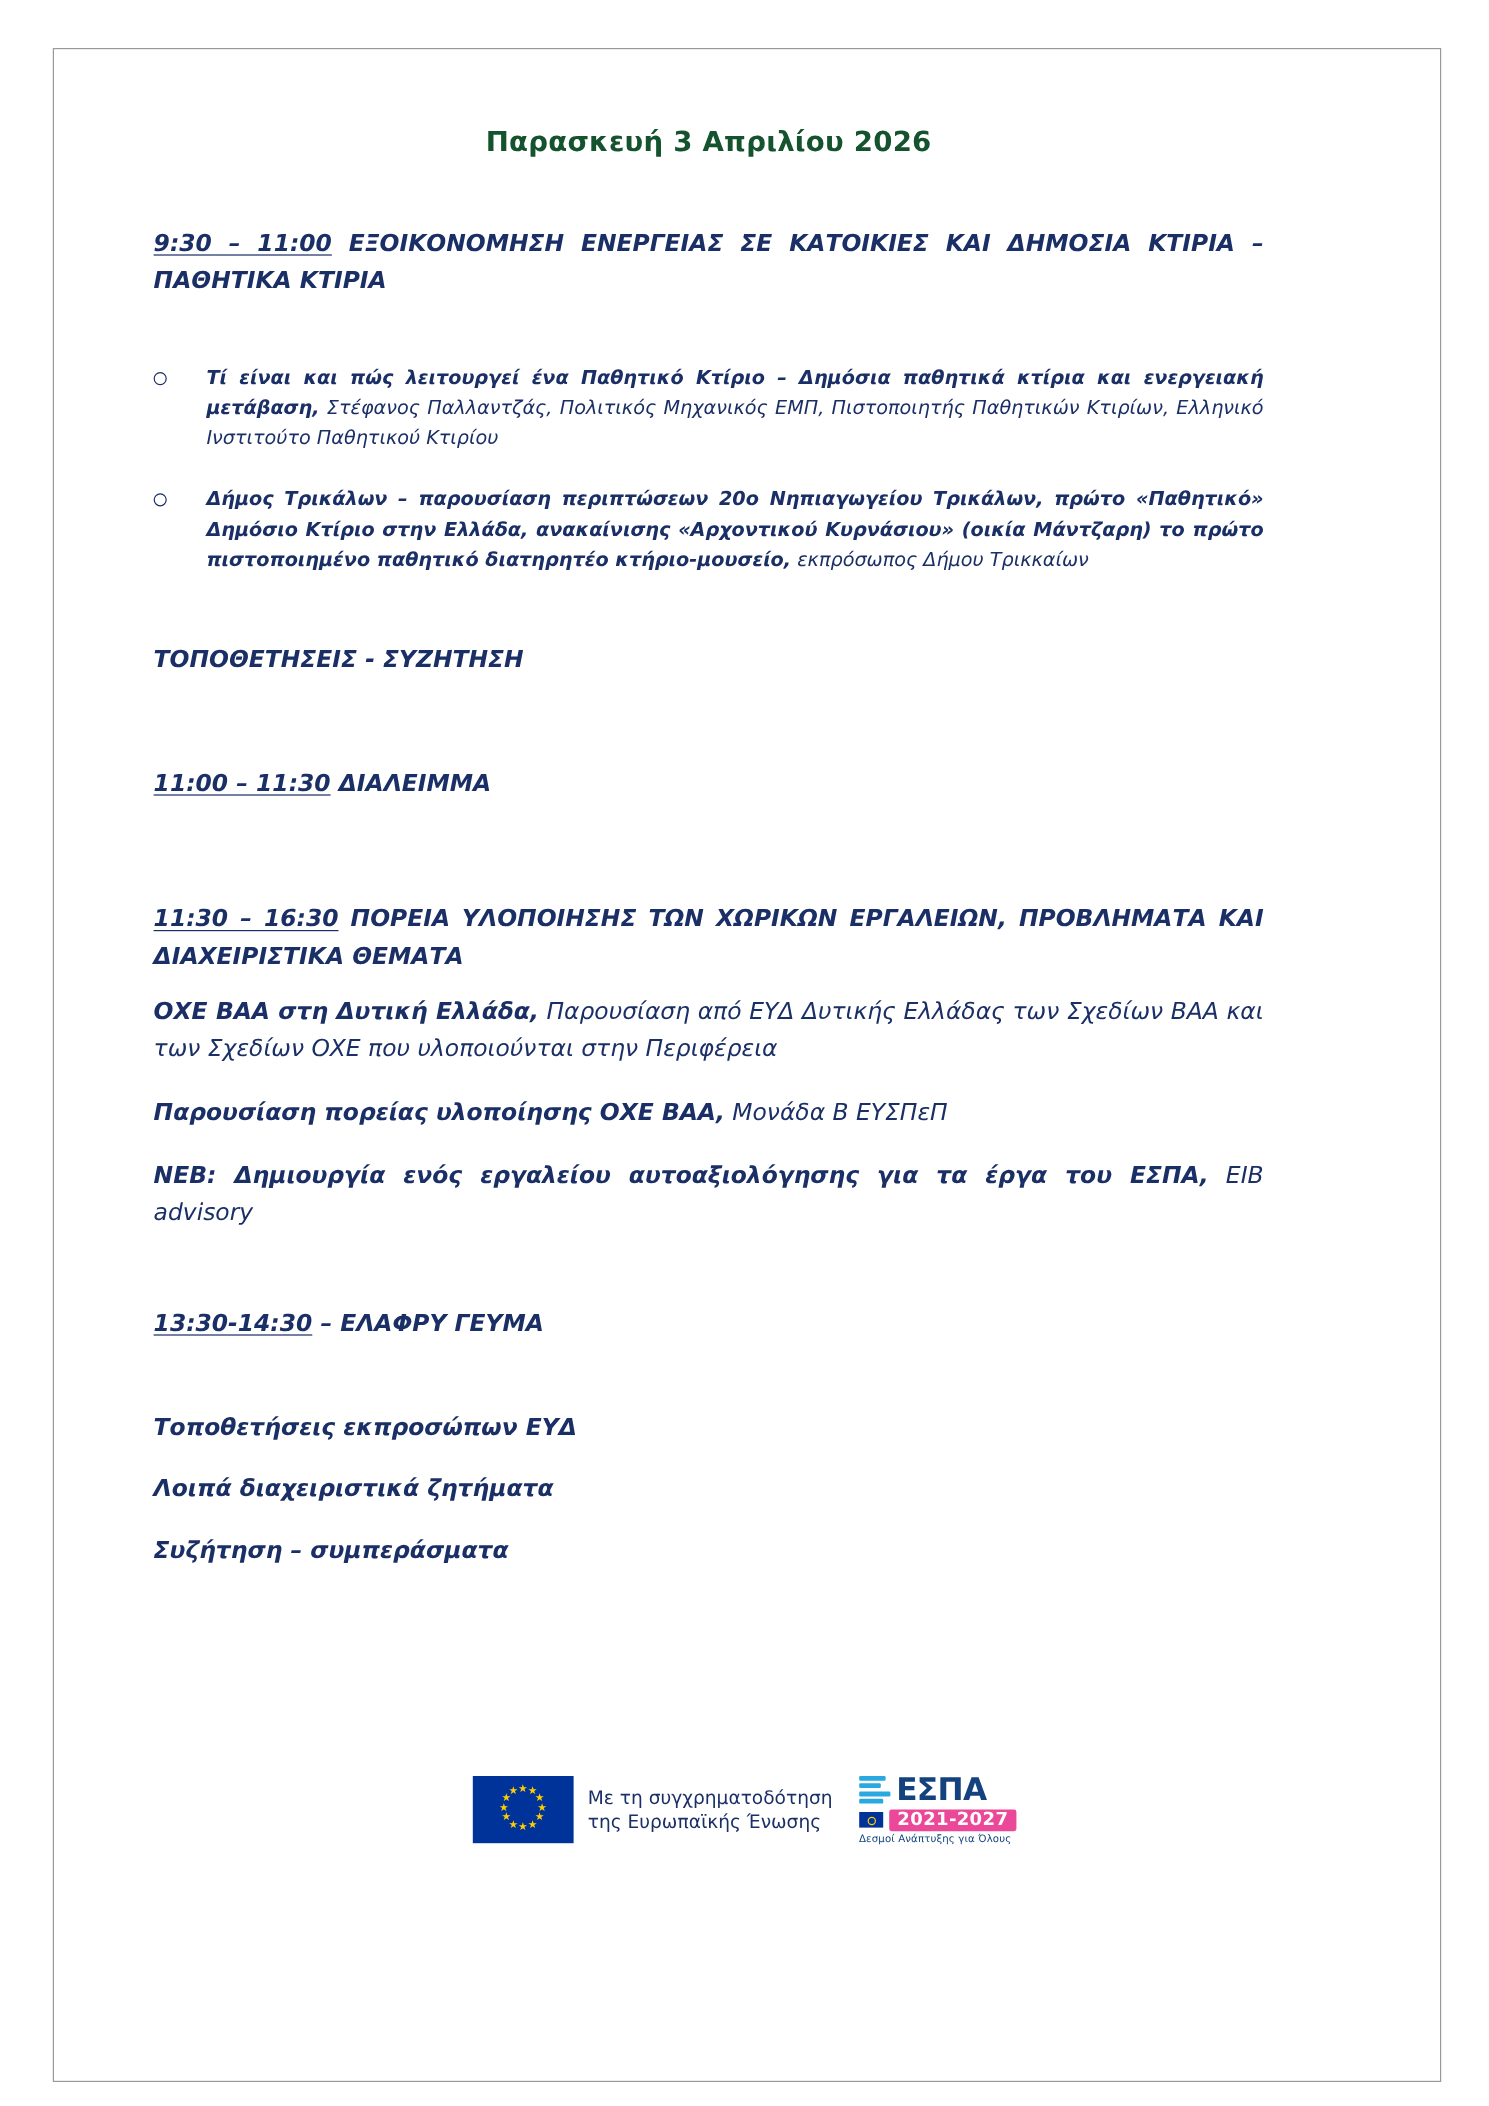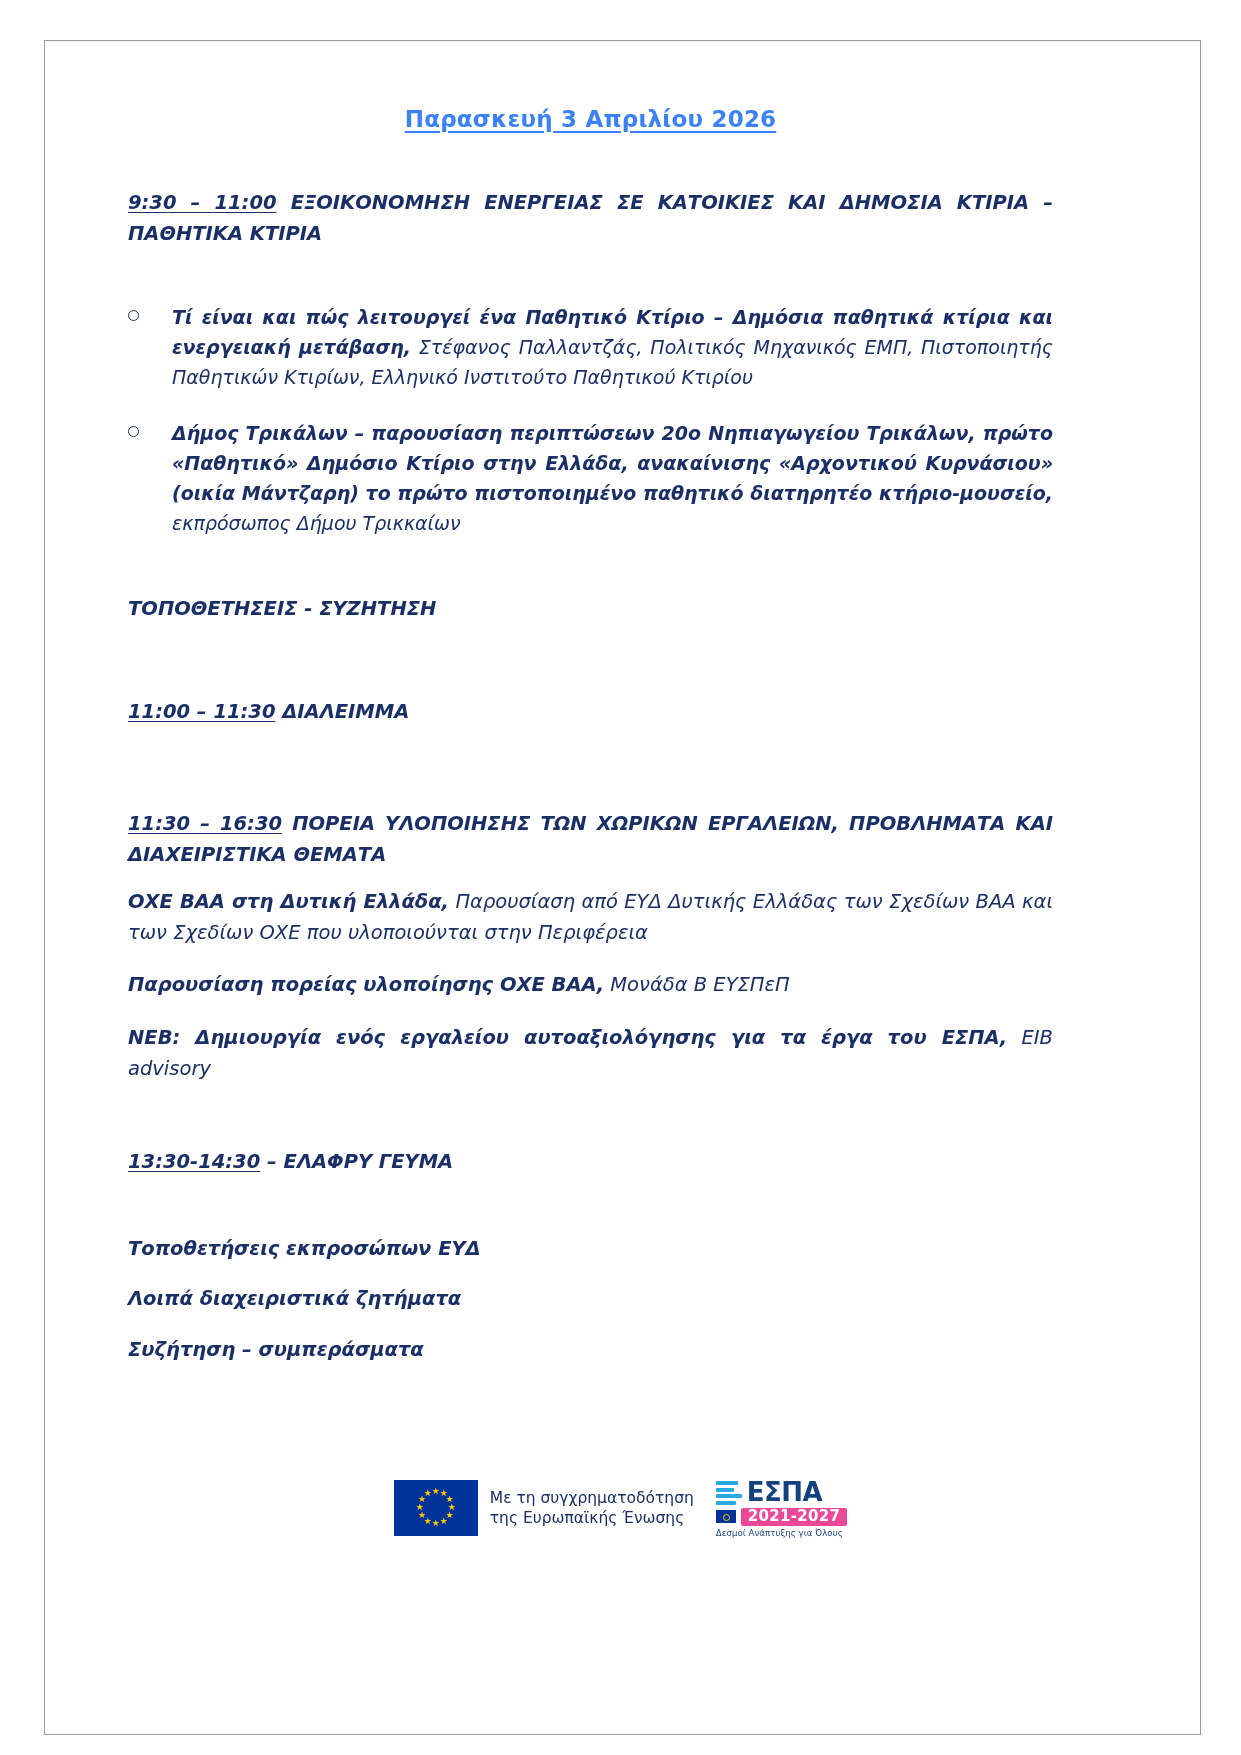--- a/index.html
+++ b/index.html
@@ -35,24 +35,23 @@
     position: absolute;
     left: 128px;
     top: 96px;
     width: 925px;
   }
   .doc-title {
     text-align: center;
     font-weight: bold;
     font-size: 23px;
     letter-spacing: 0.2px;
-    text-decoration: underline;
     text-underline-offset: 4px;
     margin: 10px 0 0 0;
-    color: #3b82f6;
+    color: #14532d;
   }
   .blk {
     font-size: 19.5px;
     line-height: 1.58;
     font-style: italic;
     text-align: justify;
     margin: 0;
   }
   .gap-lg { height: 40px; }
   .gap-md { height: 26px; }
@@ -75,21 +74,21 @@
 
   ul.bullets {
     list-style: none;
     margin: 0;
     padding: 0;
   }
   ul.bullets > li {
     position: relative;
     padding-left: 44px;
     margin: 0 0 26px 0;
-    font-size: 19px;
+    font-size: 16px;
     line-height: 1.58;
     font-style: italic;
     text-align: justify;
   }
   ul.bullets > li:last-child { margin-bottom: 0; }
   .bullet-marker {
     position: absolute;
     left: 0px;
     top: 8px;
     width: 11px;
@@ -148,21 +147,21 @@
     white-space: nowrap;
   }
   .espa-logo {
     display: flex;
     flex-direction: column;
     align-items: flex-start;
     line-height: 1;
   }
   .espa-top {
     display: flex;
-    align-items: flex-end;
+    align-items: center;
     gap: 5px;
   }
   .espa-bars {
     display: flex;
     flex-direction: column;
     gap: 2.5px;
   }
   .espa-bars i {
     display: block;
     height: 4px;

